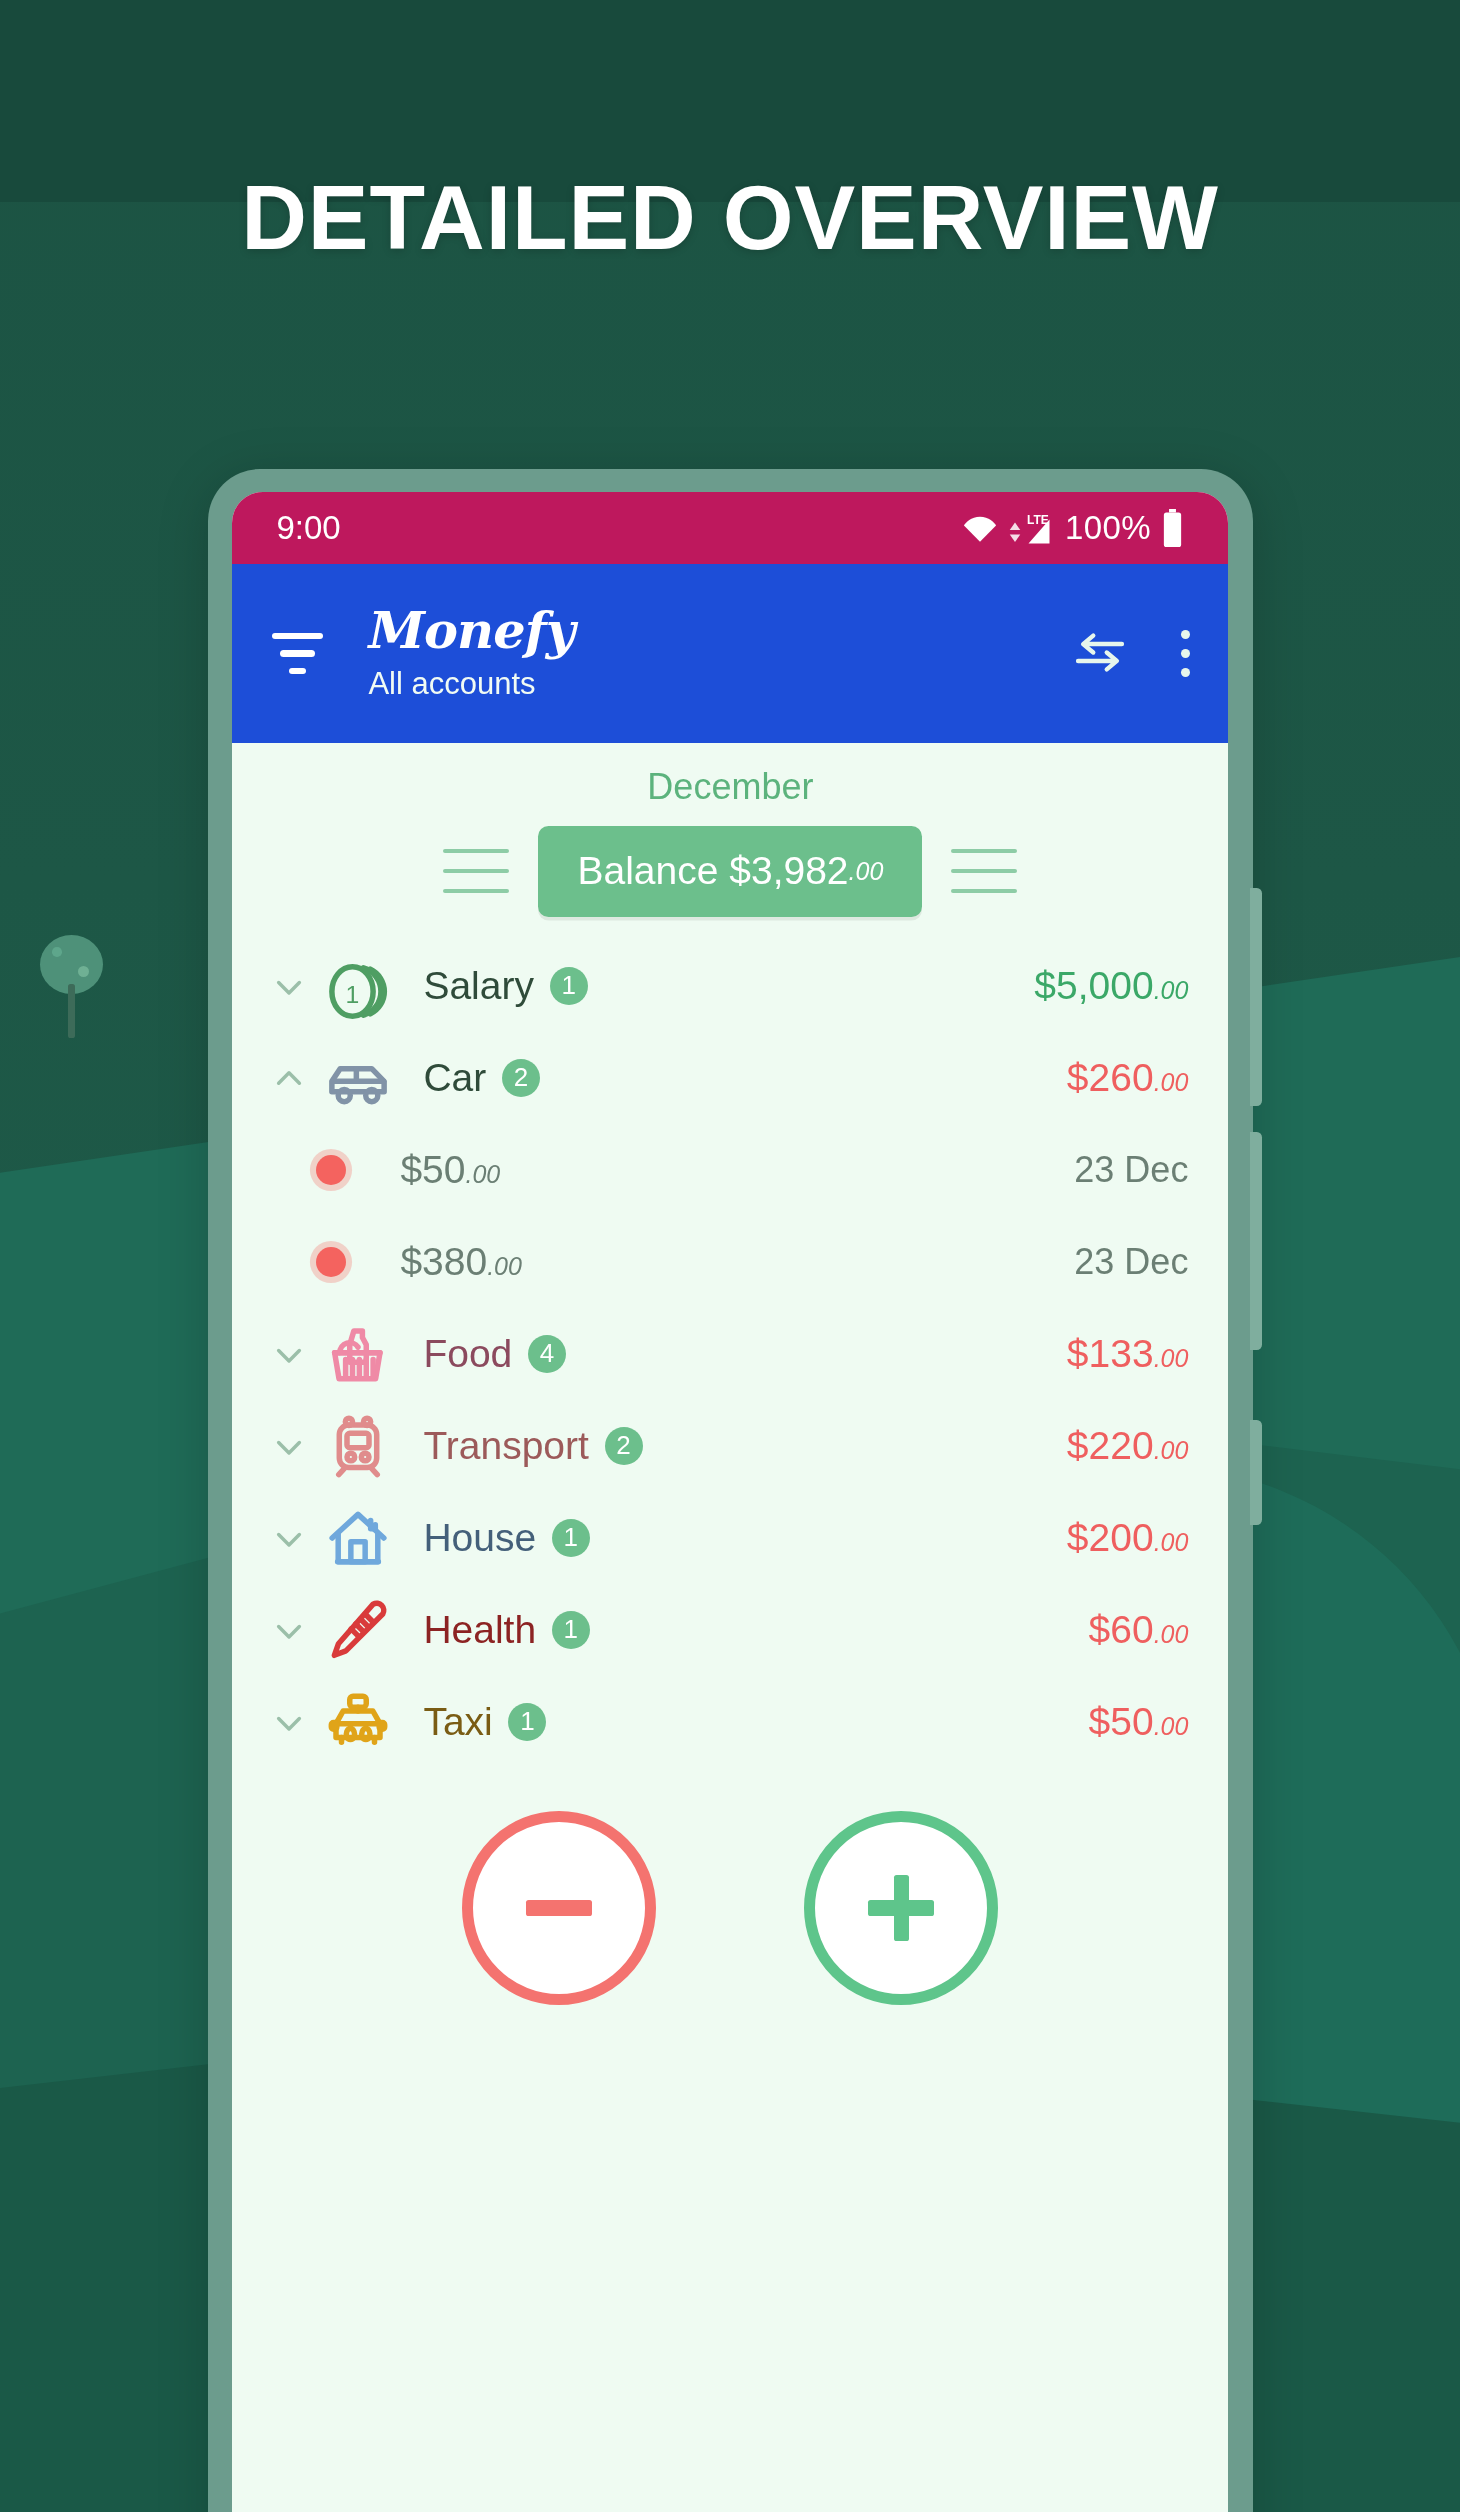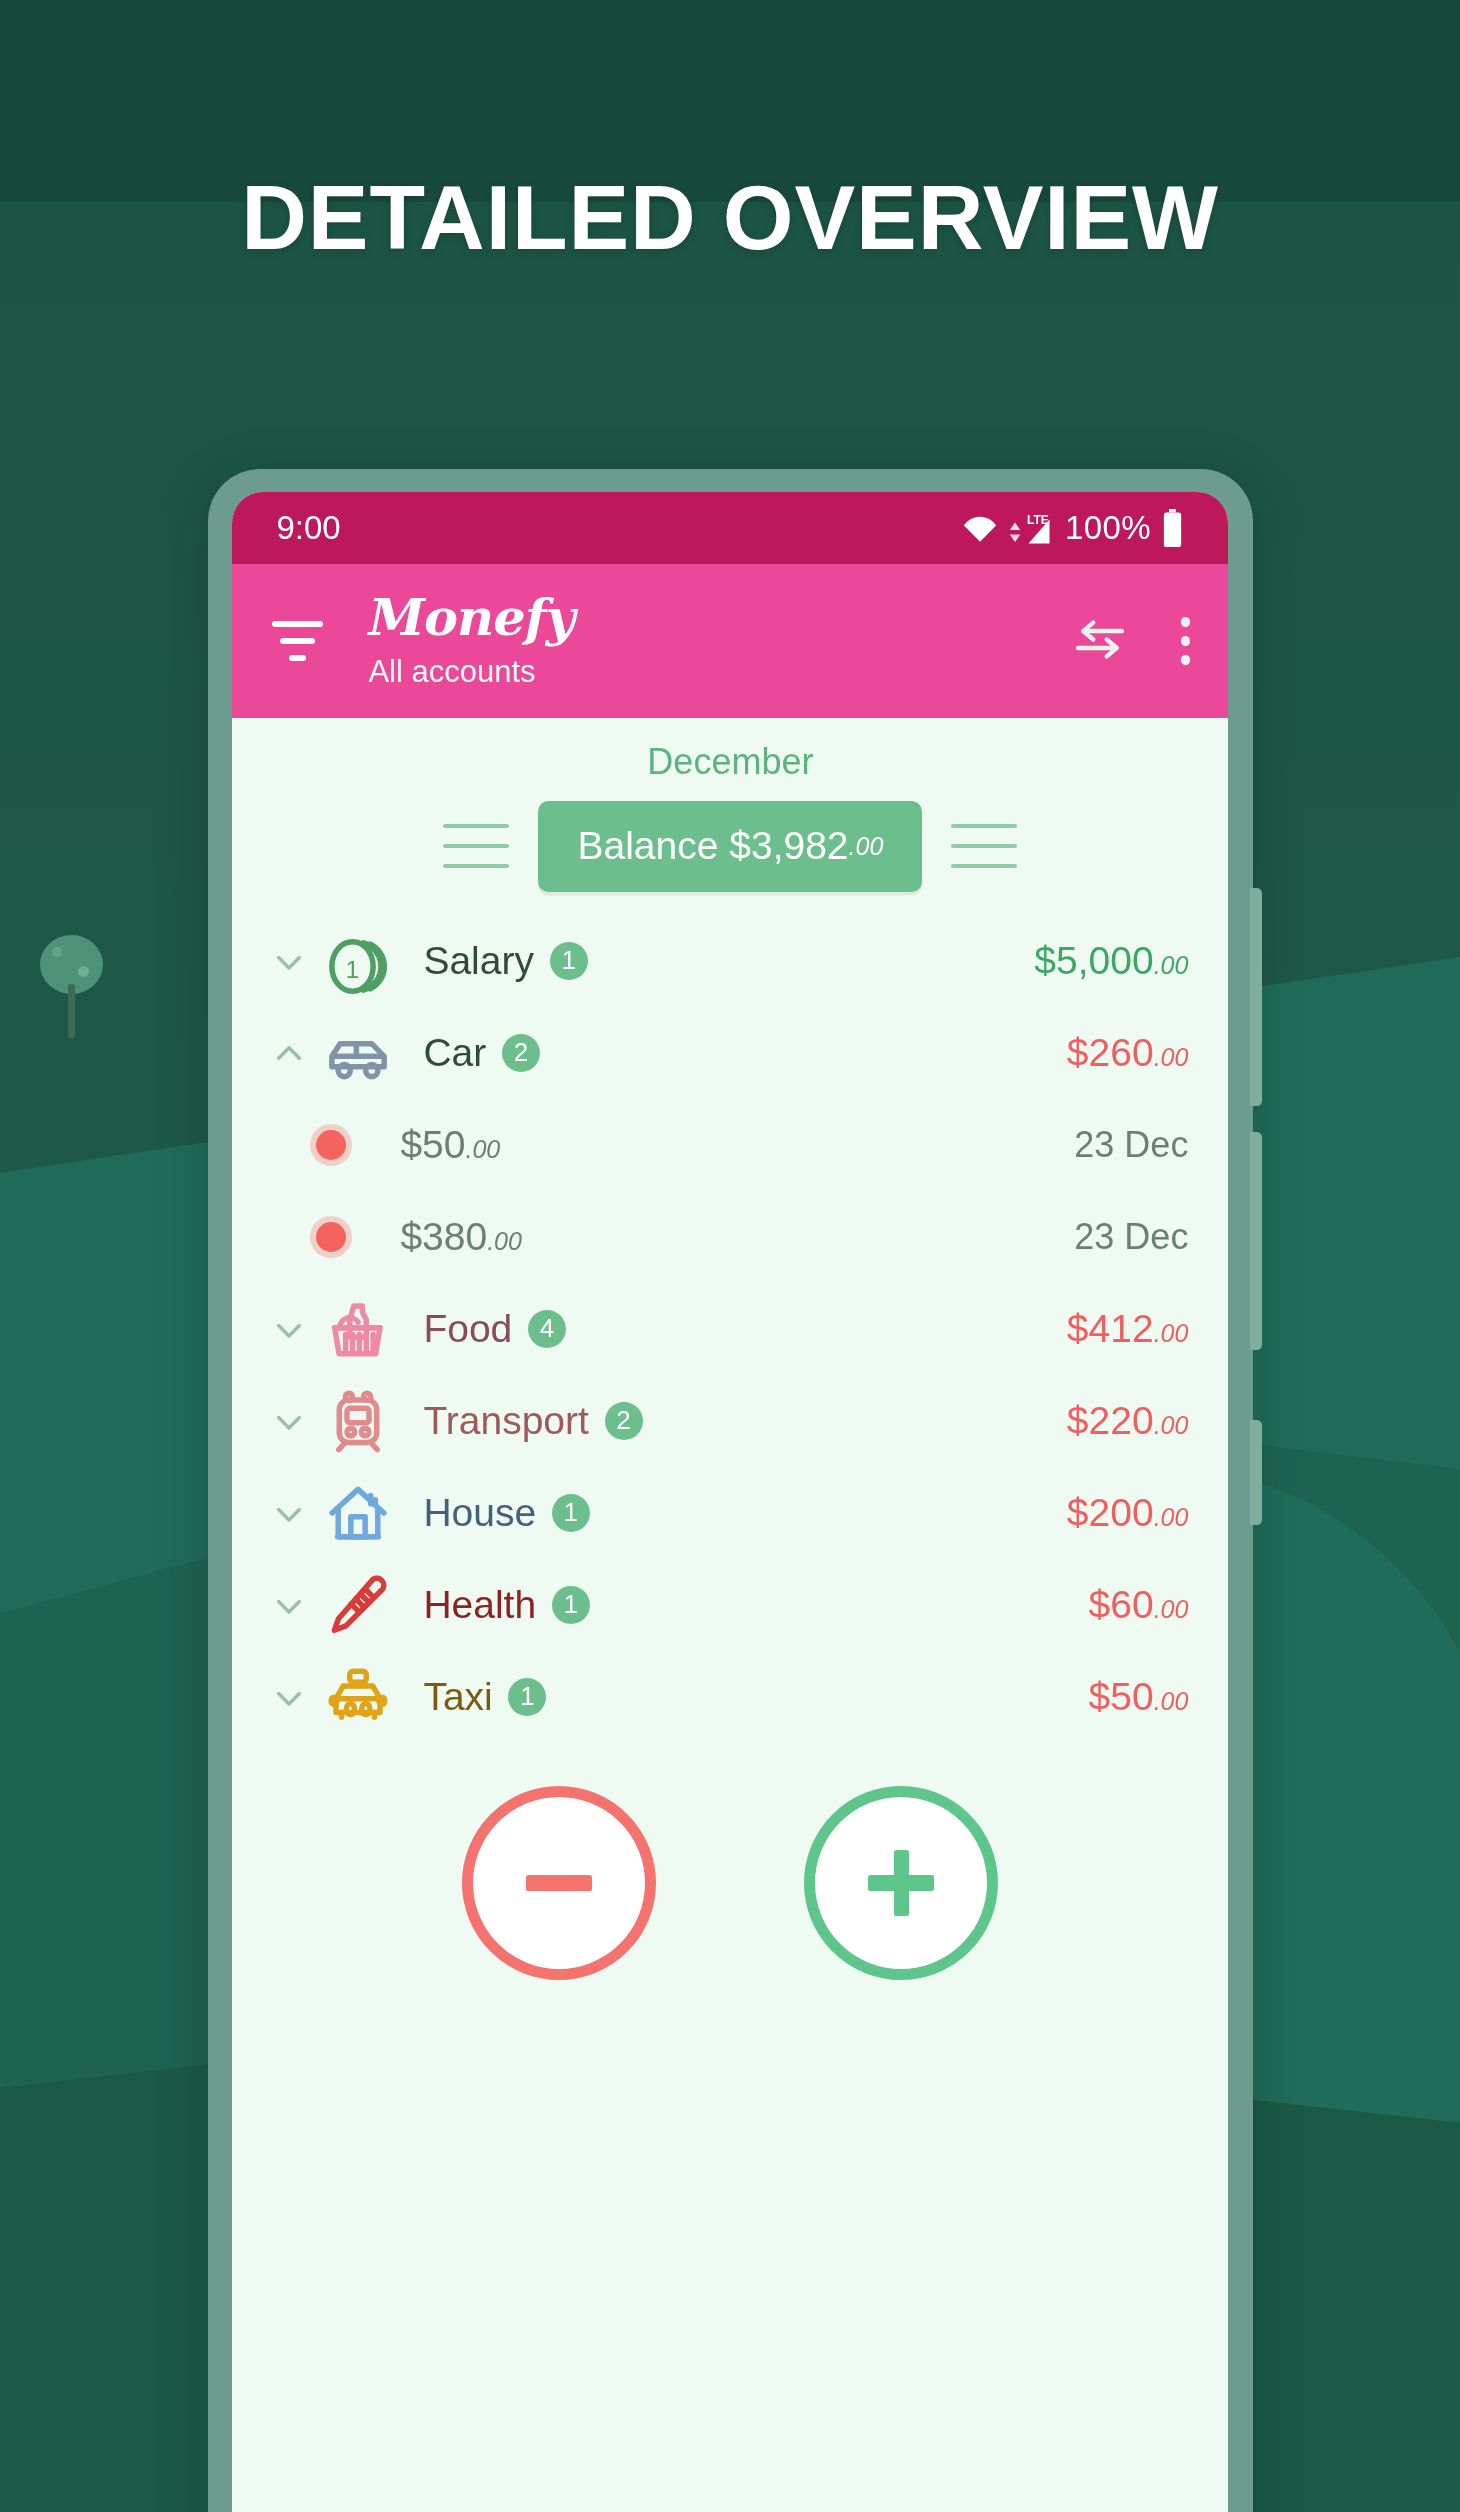--- a/index.html
+++ b/index.html
@@ -102,21 +102,21 @@
     display:flex; align-items:center; justify-content:space-between;
     padding:0 44px;
     color:#fff; font-size:33px;
   }
   .sb-right { display:flex; align-items:center; gap:10.5px; }
   .sb-right svg { display:block; }
   .sb-pct { font-size:33px; letter-spacing:0.4px; }
 
   
   .appbar {
-    height:154px; background:#ec4899;
+    height:179px; background:#1d4ed8;
     display:flex; align-items:center;
     padding:0 38px;
     position:relative;
   }
   .filter-icon { width:54px; display:flex; flex-direction:column; gap:11.3px; align-items:center; }
   .filter-icon i { display:block; height:6.1px; background:#fff; border-radius:3.5px; }
   .filter-icon i:nth-child(1){ width:51px; }
   .filter-icon i:nth-child(2){ width:35px; }
   .filter-icon i:nth-child(3){ width:17.4px; }
 
@@ -364,21 +364,21 @@
             <svg width="66" height="66" viewBox="0 0 24 24">
               <path d="M10.5 3.6 L13.6 3.6 L13.6 6 L15 8.6 L15 15 L9 15 L9 8.6 Z" stroke="#ef8aa6" fill="none" stroke-width="2" stroke-linecap="round" stroke-linejoin="round"></path>
               <path d="M3.5 11.5 L20 11.5 L18.4 21 L5.1 21 Z" stroke="#ef8aa6" fill="none" stroke-width="2" stroke-linecap="round" stroke-linejoin="round"></path>
               <path d="M3.5 11.5 L20 11.5" stroke="#ef8aa6" fill="none" stroke-width="2" stroke-linecap="round" stroke-linejoin="round"></path>
               <path d="M7.5 14 L7.5 20 M10 14 L10 20 M12.5 14 L12.5 20 M15 14 L15 20 M17.5 14 L17.5 20" stroke="#ef8aa6" fill="none" stroke-width="2" stroke-linecap="round" stroke-linejoin="round"></path>
               <path d="M5.4 11.5 A3.6 3.6 0 0 1 12 9.5" stroke="#ef8aa6" fill="none" stroke-width="2" stroke-linecap="round" stroke-linejoin="round"></path>
             </svg>
           </span>
           <span class="cat-name" style="color:#8b4a5e">Food</span>
           <span class="badge">4</span>
-          <span class="amount expense"><span>$412</span><span class="cents">.00</span></span>
+          <span class="amount expense"><span>$133</span><span class="cents">.00</span></span>
         </div>
         <div class="row">
           <span class="chev">
             <svg width="38" height="38" viewBox="0 0 22 22">
               <path d="M5 9 L11 15 L17 9" stroke="#9bbfa9" stroke-width="2" fill="none" stroke-linecap="round" stroke-linejoin="round"></path>
             </svg>
           </span>
           <span class="cat-icon">
             <svg width="66" height="66" viewBox="0 0 24 24">
               <rect x="5.2" y="4.4" width="13.6" height="15.4" rx="3.4" stroke="#e08c8c" fill="none" stroke-width="2" stroke-linecap="round" stroke-linejoin="round"></rect>

